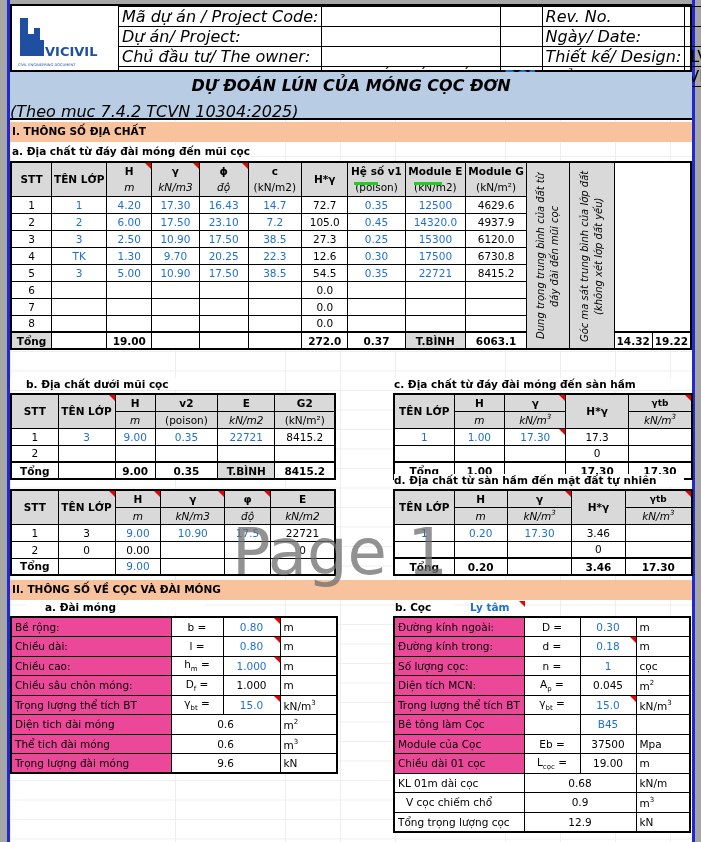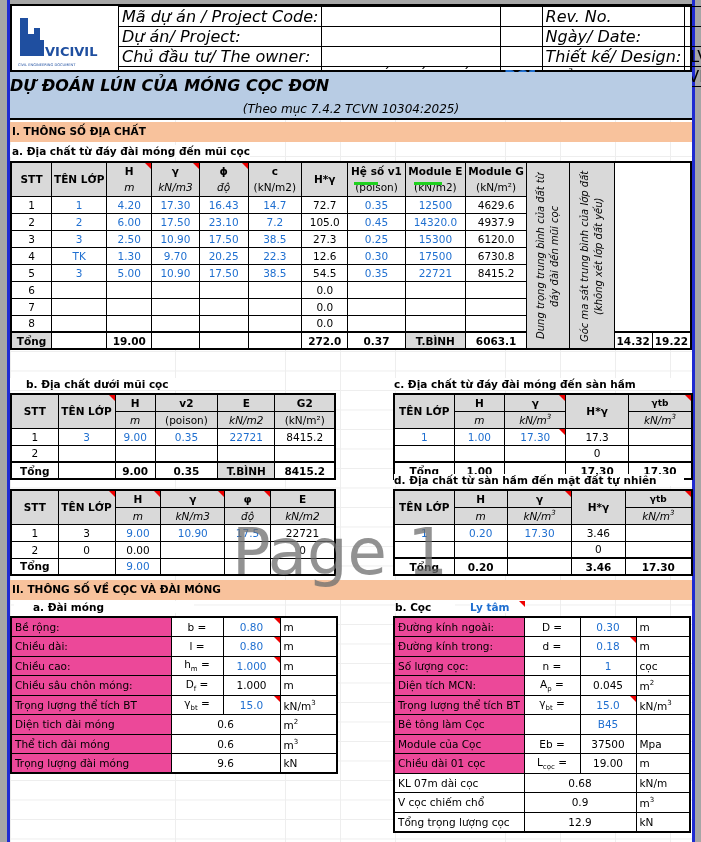--- a/index.html
+++ b/index.html
@@ -12,22 +12,22 @@
 .topbar{position:absolute;left:0;top:0;width:701px;height:4px;background:#a6a6a6}
 .grid-bg{position:absolute;left:10px;top:0;width:682px;height:842px;
  background-image:linear-gradient(#e3e3e3 1px,transparent 1px),linear-gradient(90deg,#e3e3e3 1px,transparent 1px);
  background-size:60px 19.5px,55px 19.5px;opacity:.6}
 .hdr{position:absolute;left:10px;top:4px;width:682px;height:68px;background:#fff;border:2px solid #000}
 .logo{position:absolute;left:2px;top:2px;width:104px;height:62px}
 .hdr table{position:absolute;left:106px;top:0;border-collapse:collapse}
 .hdr td{border:1px solid #000;height:16.5px;padding:0 3px;font-size:16px;white-space:nowrap}
 .it{font-style:italic}
 .title-band{position:absolute;left:10px;top:72px;width:682px;height:48px;background:#b8cce4;border-bottom:2px solid #000}
-.title{position:absolute;left:0;top:4px;width:100%;text-align:left;font-weight:bold;font-style:italic;font-size:16px}
-.subtitle{position:absolute;left:0;top:30px;width:100%;text-align:center;font-style:italic;font-size:12px}
+.title{position:absolute;left:0;top:4px;width:100%;text-align:center;font-weight:bold;font-style:italic;font-size:16px}
+.subtitle{position:absolute;left:0;top:30px;width:100%;font-style:italic;font-size:16px}
 .sec{position:absolute;left:10px;width:682px;height:20px;background:#f8c29c;font-weight:bold;font-size:10.5px;padding:3px 2px}
 .sub{position:absolute;font-weight:bold;font-size:10.5px;background:#fff}
 table.t{position:absolute;border-collapse:collapse;background:#fff;border:2px solid #000}
 table.t td{border:1px solid #000;text-align:center;height:17px;font-size:10.5px;padding:0 2px;white-space:nowrap}
 table.t tr.h td{background:#d9d9d9;font-weight:bold}
 .blue{color:#1f6fd0}
 .b{font-weight:bold}
 .gray{background:#d9d9d9}
 .r{text-align:right}
 .l{text-align:left !important}
@@ -407,21 +407,21 @@
           <td>Tổng</td>
           <td>0.20</td>
           <td></td>
           <td class="r">3.46</td>
           <td>17.30</td>
         </tr>
 </tbody>
     </table>
 
 <div class="sec" style="top:580px">II. THÔNG SỐ VỀ CỌC VÀ ĐÀI MÓNG</div>
-<div class="sub" style="left:14px;top:601px;width:180px;padding-left:19px">a. Đài móng</div>
+<div class="sub" style="left:26px;top:601px;width:180px;padding-left:19px">a. Đài móng</div>
 <table class="t p" style="left:10px;top:616px;width:328px">
  <tbody>
         <tr>
           <td class="lab" style="width:160px">Bề rộng:</td>
           <td style="width:52px">b =</td>
           <td class="blue tri" style="width:57px">0.80</td>
           <td class="u">m</td>
         </tr>
  <tr>
           <td class="lab">Chiều dài:</td>
@@ -511,26 +511,26 @@
           <td>37500</td>
           <td class="u">Mpa</td>
         </tr>
  <tr>
           <td class="lab">Chiều dài 01 cọc</td>
           <td>L<sub class="s">cọc</sub> =</td>
           <td>19.00</td>
           <td class="u">m</td>
         </tr>
  <tr>
-          <td class="l" style="padding-left:3px">KL 07m dài cọc</td>
+          <td class="l" style="padding-left:3px">KL 01m dài cọc</td>
           <td colspan="2">0.68</td>
           <td class="u">kN/m</td>
         </tr>
  <tr>
-          <td class="l" style="padding-left:3px">V cọc chiếm chổ</td>
+          <td class="l" style="padding-left:11px">V cọc chiếm chổ</td>
           <td colspan="2">0.9</td>
           <td class="u">m<sup>3</sup></td>
         </tr>
  <tr>
           <td class="l" style="padding-left:3px">Tổng trọng lượng cọc</td>
           <td colspan="2">12.9</td>
           <td class="u">kN</td>
         </tr>
 </tbody>
     </table>

